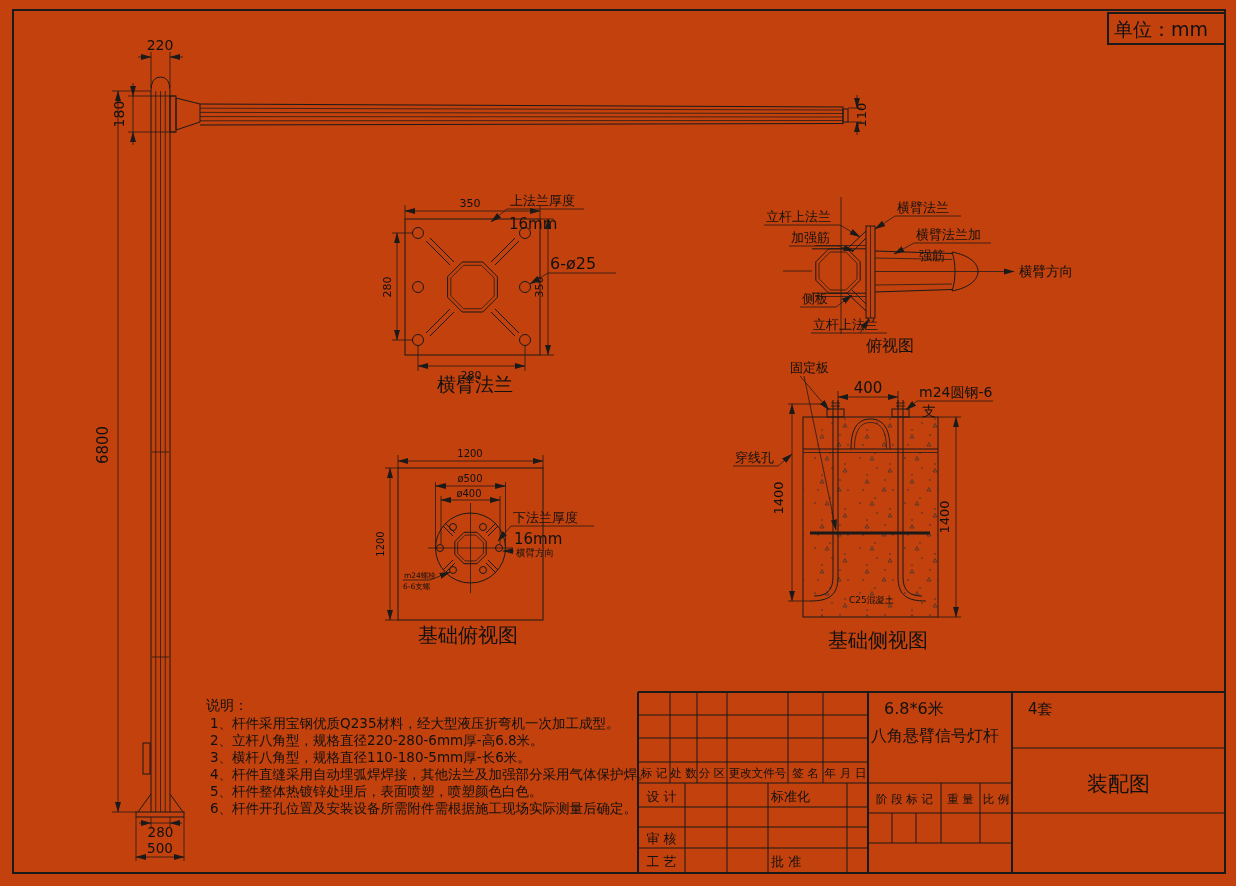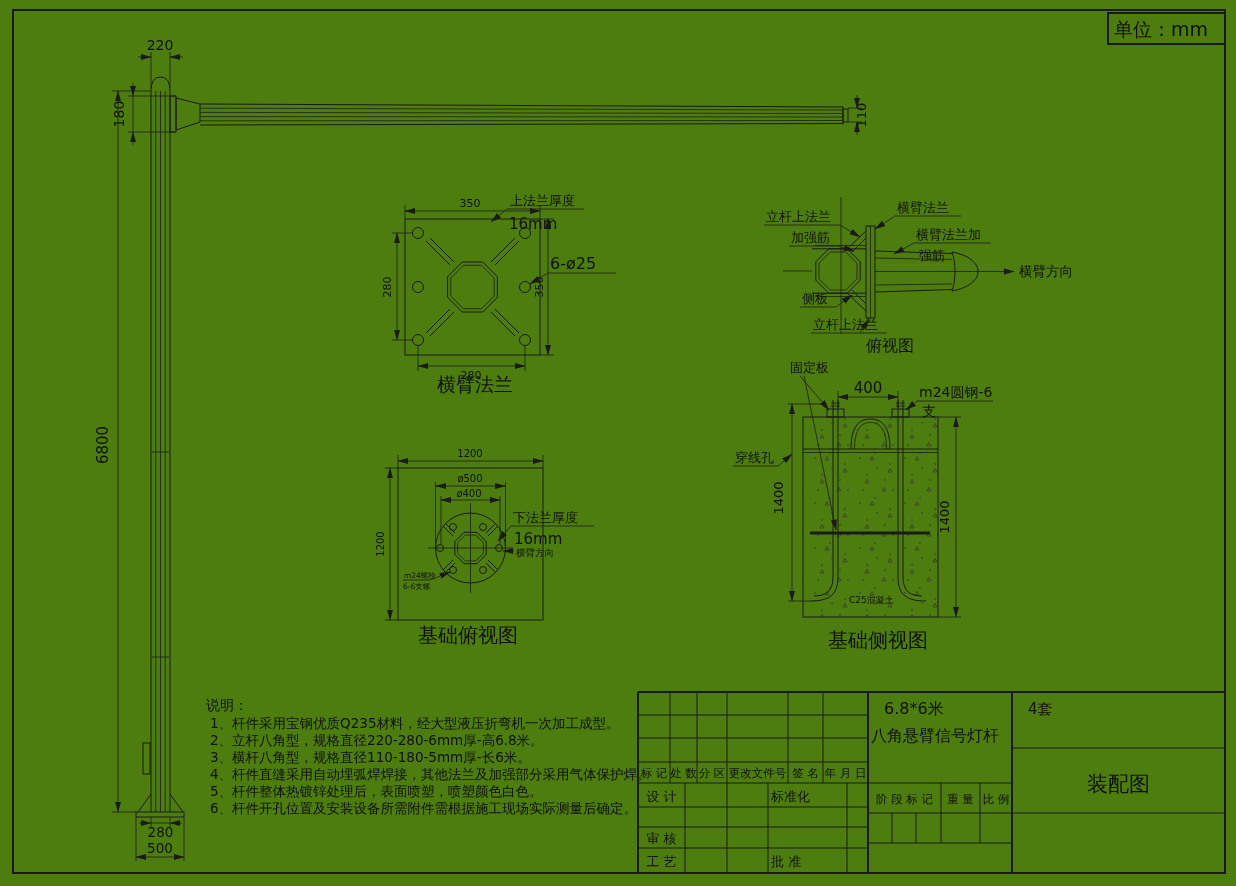--- a/index.html
+++ b/index.html
@@ -1,16 +1,16 @@
 <!DOCTYPE html>
 <html><head>
 <meta charset="utf-8">
 <style>
   html,body{margin:0;padding:0;background:#fff;}
-  .sheet{width:1236px;height:886px;position:relative;background:#4d7c0f;}
+  .sheet{width:1236px;height:886px;position:relative;background:#c2410c;}
   svg{display:block;}
   svg text{font-family:"DejaVu Sans","Liberation Sans",sans-serif;fill:#111;}
   .ln{stroke:#1a1a1a;stroke-width:1;fill:none;}
   .thin{stroke:#1a1a1a;stroke-width:0.75;fill:none;}
   .thick{stroke:#1a1a1a;stroke-width:2;fill:none;}
   .plate{stroke:#1a1a1a;stroke-width:3;fill:none;}
 </style>
 </head>
 <body>
 

